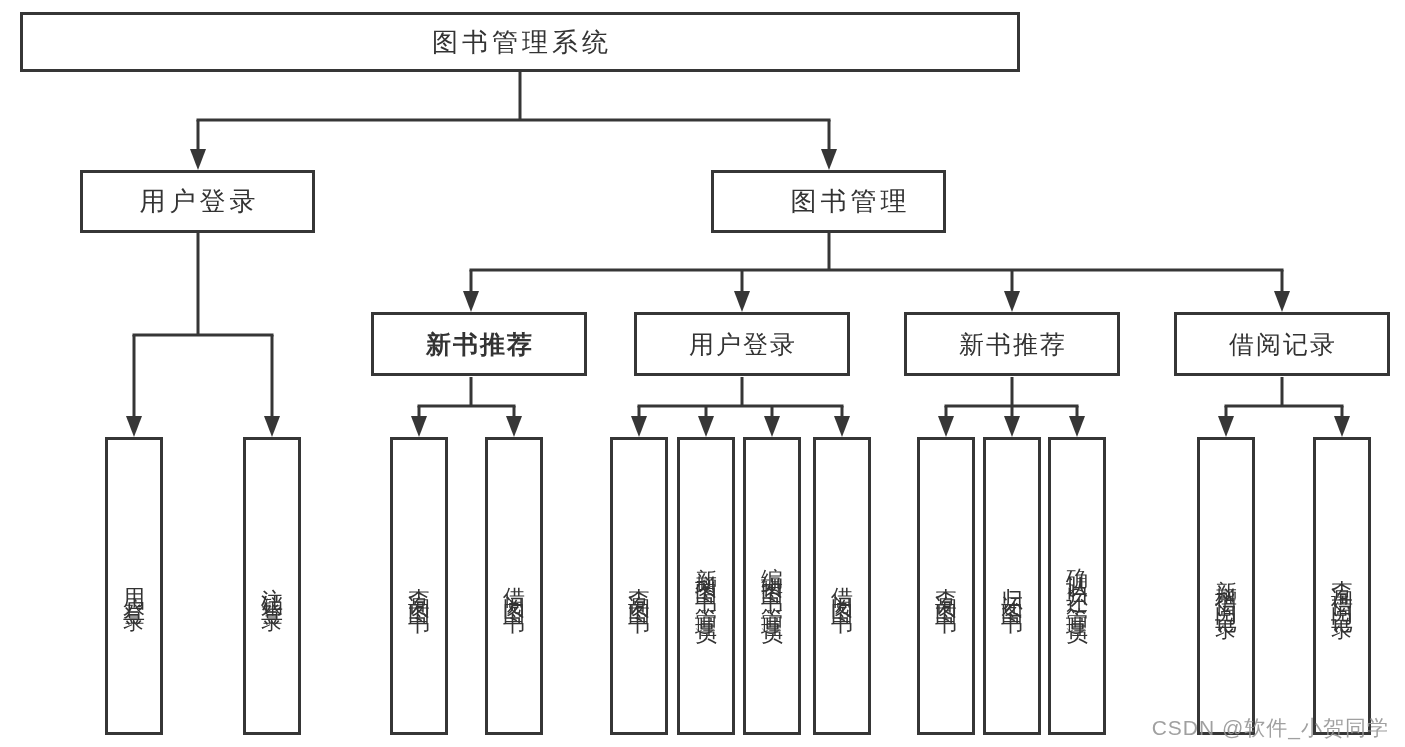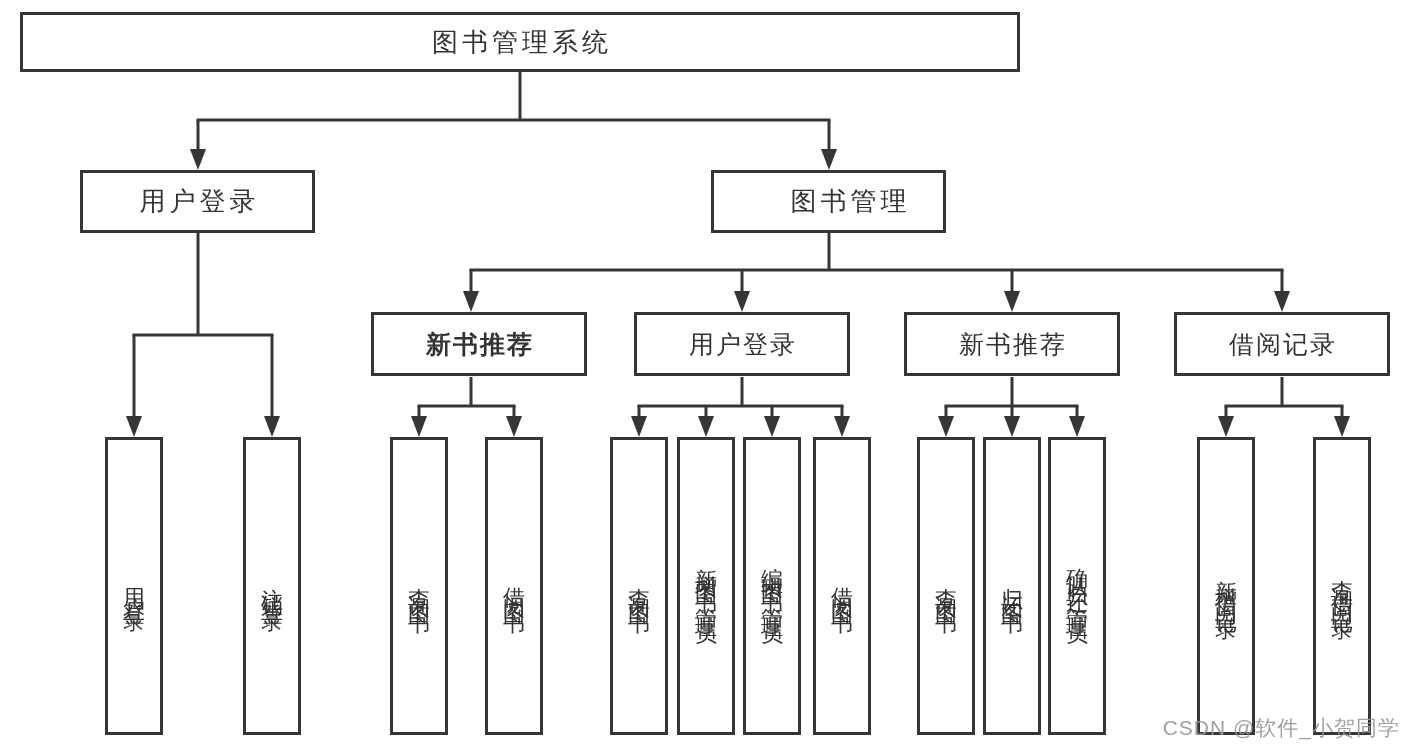--- a/index.html
+++ b/index.html
@@ -31,21 +31,21 @@
   .n-borrow  {left:634px;}
   .n-current {left:904px;}
   .n-records {left:1174px;}
   .leaf      {top:437px;  width:58px; height:298px;}
   .x105{left:105px;} .x243{left:243px;}
   .x390{left:390px;} .x485{left:485px;}
   .x610{left:610px;} .x677{left:677px;} .x743{left:743px;} .x813{left:813px;}
   .x917{left:917px;} .x983{left:983px;} .x1048{left:1048px;}
   .x1197{left:1197px;} .x1313{left:1313px;}
   .watermark{
-    position:absolute;right:5px;bottom:5px;
+    position:absolute;right:16px;bottom:5px;
     font-size:21px;color:rgba(150,150,150,0.9);letter-spacing:1px;
     white-space:nowrap;
   }
   line{stroke:#363636;stroke-width:3;}
   line.cap{stroke-linecap:square;}
   polygon{fill:#363636;stroke:none;}
 </style>
 </head>
 <body>
 

